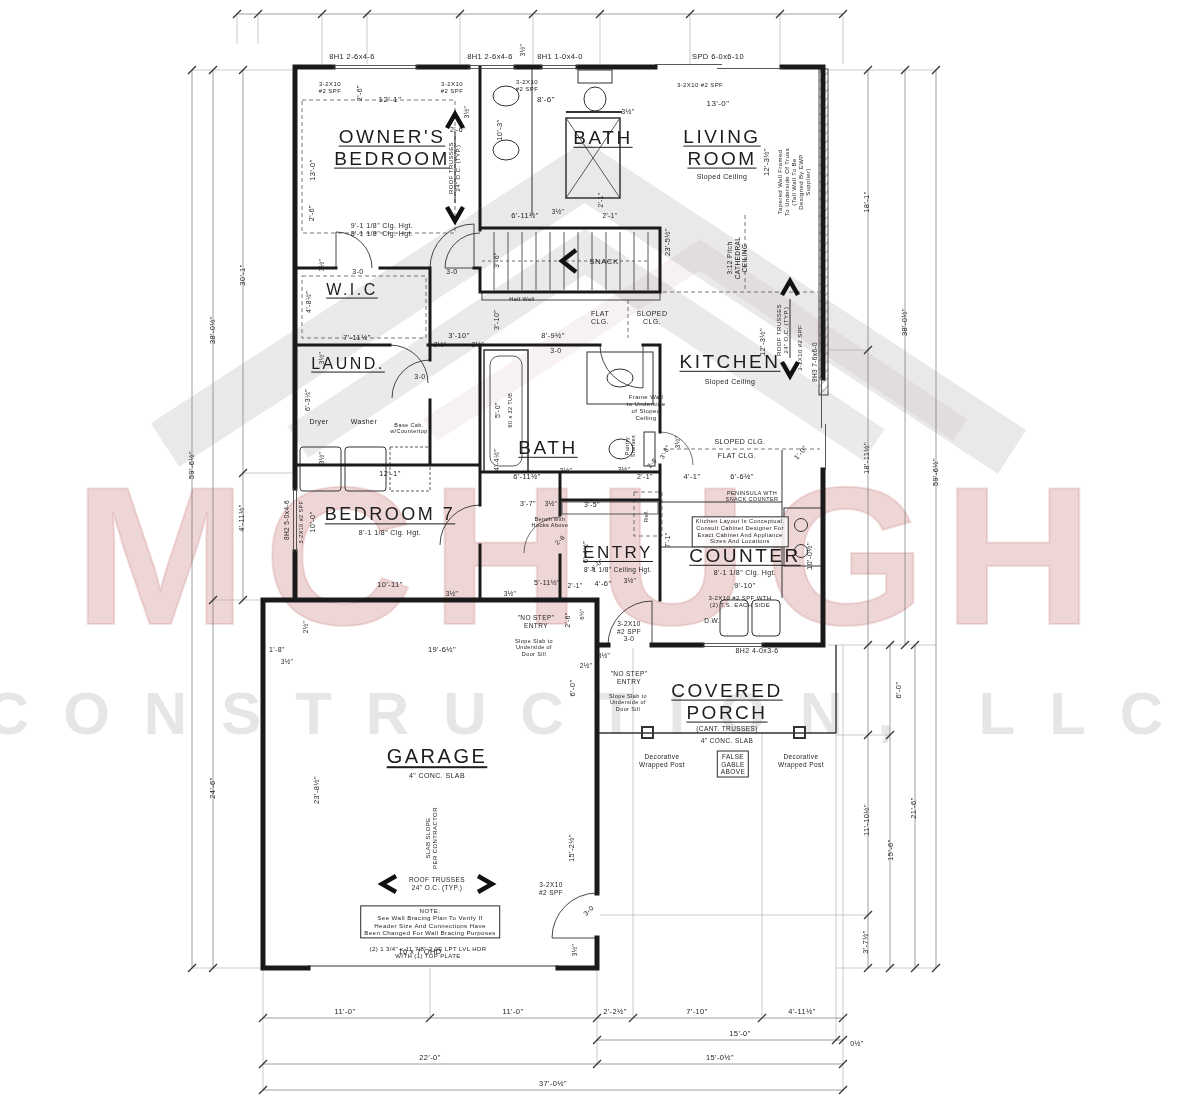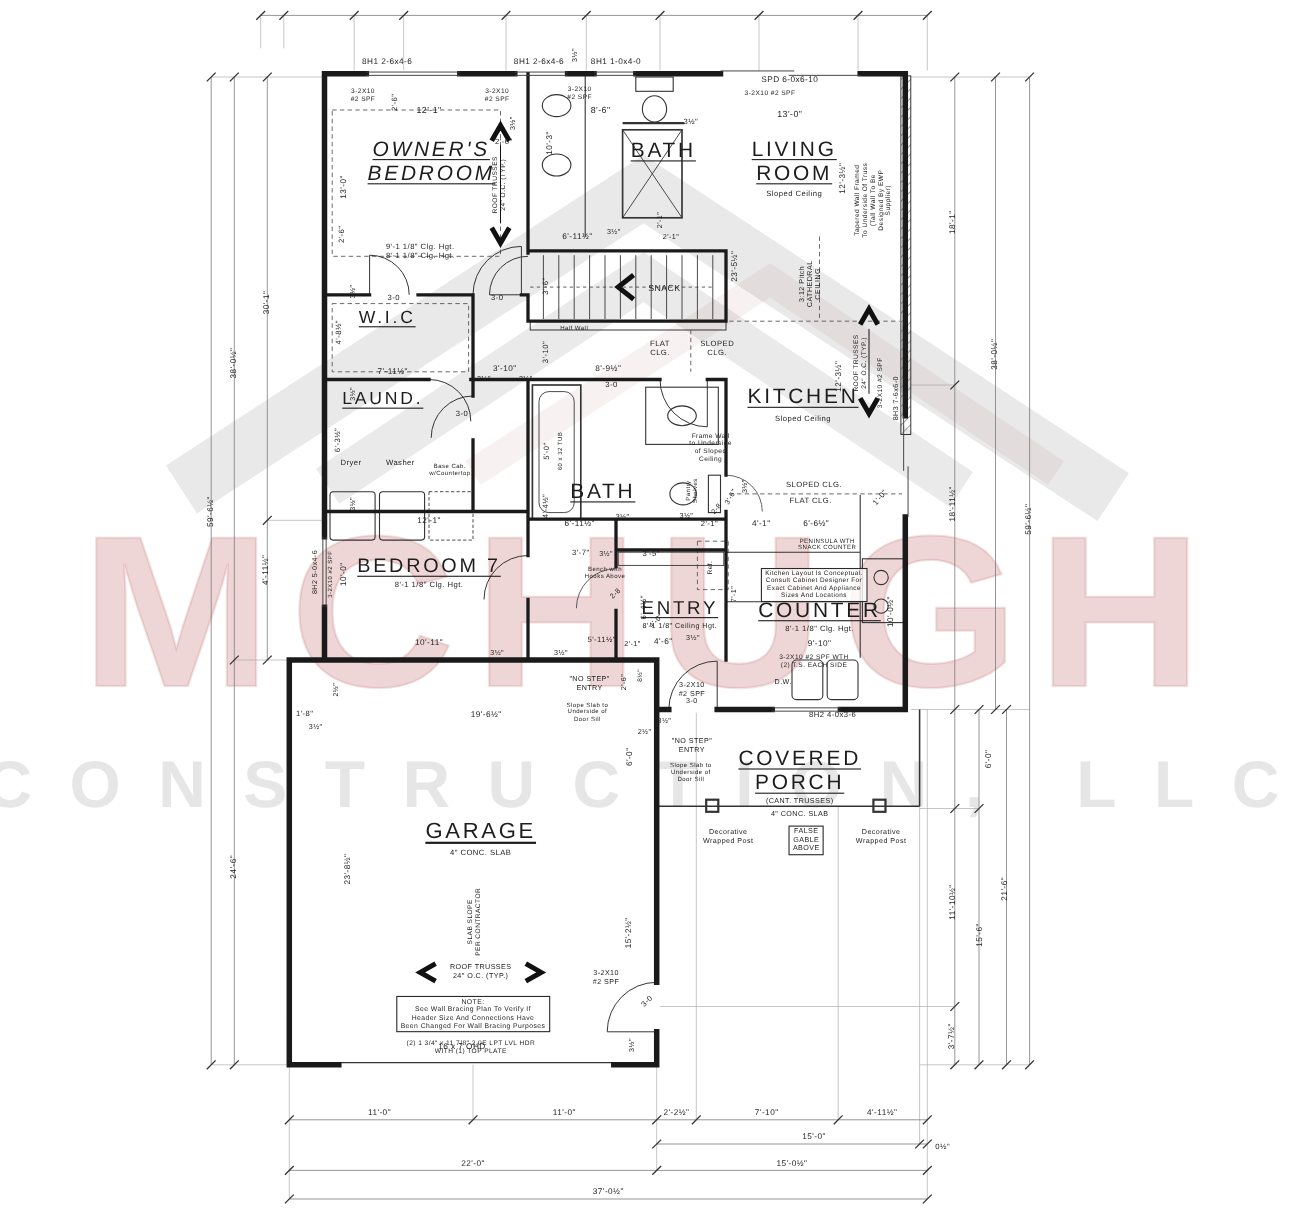--- a/index.html
+++ b/index.html
@@ -215,40 +215,40 @@
       <path d="M790,299 V358" stroke-width="0.9"></path>
       <path d="M576,250 L562,261 L576,272"></path>
       <path d="M396,876 L382,884 L396,892 M478,876 L492,884 L478,892"></path>
     </g>
   </svg>
 
   <div id="labels">
       <span class="lbl" style="left: 352px; top: 57px; font-size: 7.5px; transform: translate(-50%, -50%);">8H1 2-6x4-6</span>
       <span class="lbl" style="left: 490px; top: 57px; font-size: 7.5px; transform: translate(-50%, -50%);">8H1 2-6x4-6</span>
       <span class="lbl" style="left: 560px; top: 57px; font-size: 7.5px; transform: translate(-50%, -50%);">8H1 1-0x4-0</span>
-      <span class="lbl" style="left: 718px; top: 73px; font-size: 7.5px; transform: translate(-50%, -50%);">SPD 6-0x6-10</span>
+      <span class="lbl" style="left: 718px; top: 57px; font-size: 7.5px; transform: translate(-50%, -50%);">SPD 6-0x6-10</span>
       <span class="lbl" style="left: 523px; top: 50px; font-size: 6.5px; transform: translate(-50%, -50%) rotate(-90deg);">3½"</span>
       <span class="lbl" style="left: 330px; top: 88px; font-size: 6px; transform: translate(-50%, -50%);">3-2X10
 #2 SPF</span>
       <span class="lbl" style="left: 452px; top: 88px; font-size: 6px; transform: translate(-50%, -50%);">3-2X10
 #2 SPF</span>
       <span class="lbl" style="left: 527px; top: 86px; font-size: 6px; transform: translate(-50%, -50%);">3-2X10
 #2 SPF</span>
       <span class="lbl" style="left: 700px; top: 86px; font-size: 6px; transform: translate(-50%, -50%);">3-2X10 #2 SPF</span>
       <span class="lbl" style="left: 390px; top: 100px; font-size: 8px; transform: translate(-50%, -50%);">12'-1"</span>
       <span class="lbl" style="left: 546px; top: 100px; font-size: 8px; transform: translate(-50%, -50%);">8'-6"</span>
       <span class="lbl" style="left: 718px; top: 104px; font-size: 8px; transform: translate(-50%, -50%);">13'-0"</span>
       <span class="lbl" style="left: 500px; top: 130px; font-size: 7.5px; transform: translate(-50%, -50%) rotate(-90deg);">10'-3"</span>
       <span class="lbl" style="left: 628px; top: 112px; font-size: 7px; transform: translate(-50%, -50%);">3½"</span>
       <span class="lbl" style="left: 360px; top: 93px; font-size: 7px; transform: translate(-50%, -50%) rotate(-90deg);">2'-6"</span>
       <span class="lbl" style="left: 458px; top: 130px; font-size: 7px; transform: translate(-50%, -50%);">2'-6"</span>
       <span class="lbl" style="left: 467px; top: 112px; font-size: 6.5px; transform: translate(-50%, -50%) rotate(-90deg);">3½"</span>
       <span class="lbl" style="left: 313px; top: 170px; font-size: 7.5px; transform: translate(-50%, -50%) rotate(-90deg);">13'-0"</span>
       <span class="lbl" style="left: 312px; top: 213px; font-size: 7px; transform: translate(-50%, -50%) rotate(-90deg);">2'-6"</span>
-      <span class="lbl u ttl" style="left: 392px; top: 148px; font-size: 19px; transform: translate(-50%, -50%); font-style: italic;">OWNER'S
+      <span class="lbl u ttl" style="left: 392px; top: 148px; font-size: 19px; transform: translate(-50%, -50%);">OWNER'S
 BEDROOM</span>
       <span class="lbl u ttl" style="left: 603px; top: 138px; font-size: 19px; transform: translate(-50%, -50%);">BATH</span>
       <span class="lbl u ttl" style="left: 722px; top: 148px; font-size: 19px; transform: translate(-50%, -50%);">LIVING
 ROOM</span>
       <span class="lbl" style="left: 722px; top: 177px; font-size: 7px; transform: translate(-50%, -50%);">Sloped Ceiling</span>
       <span class="lbl" style="left: 455px; top: 168px; font-size: 6px; transform: translate(-50%, -50%) rotate(-90deg);">ROOF TRUSSES
 24" O.C. (TYP.)</span>
       <span class="lbl" style="left: 382px; top: 230px; font-size: 7px; transform: translate(-50%, -50%);">9'-1 1/8" Clg. Hgt.
 8'-1 1/8" Clg. Hgt.</span>
       <span class="lbl" style="left: 767px; top: 162px; font-size: 7.5px; transform: translate(-50%, -50%) rotate(-90deg);">12'-3½"</span>

